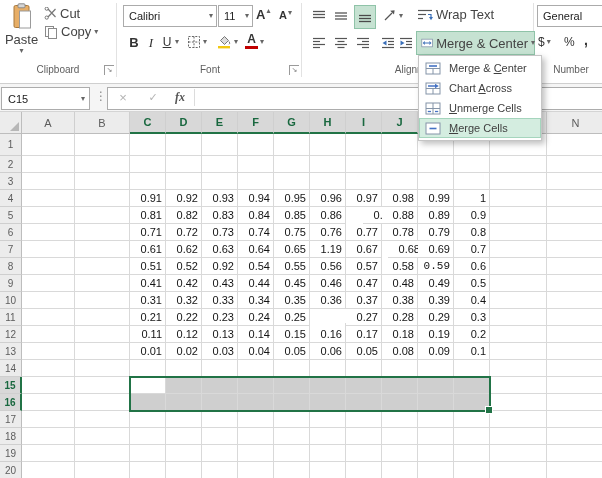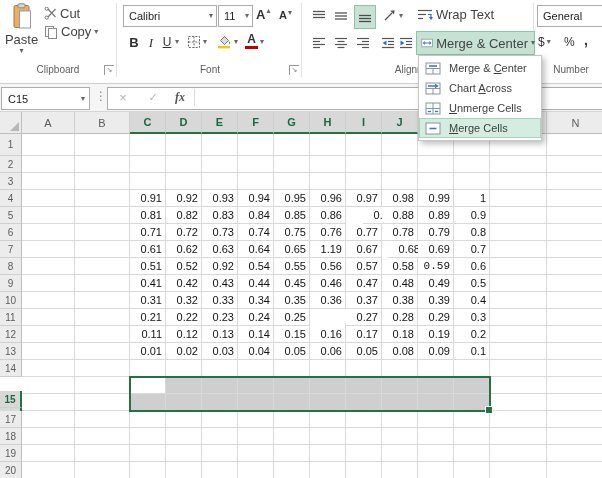--- a/index.html
+++ b/index.html
@@ -38,21 +38,21 @@
   .formula-input{position:absolute;left:88px;top:0;right:0;height:19px;cursor:text;}
 
   
   #grid{position:absolute;left:0;top:112px;width:602px;height:366px;overflow:hidden;background:#fff;}
   #grid > div{position:absolute;box-sizing:border-box;}
   .colhdr{background:#ececec;border-right:1px solid #cfcfcf;border-bottom:1px solid #bdbdbd;color:#5c5c5c;font-size:11px;
           display:flex;align-items:center;justify-content:center;cursor:pointer;}
   .colhdr.sel{background:#d8d8d8;color:#19683f;font-weight:bold;border-bottom:2px solid #217346;}
   .rowhdr{background:#ececec;border-right:1px solid #bdbdbd;border-bottom:1px solid #cfcfcf;color:#5c5c5c;font-size:10px;
           display:flex;align-items:center;justify-content:center;cursor:pointer;}
-  .rowhdr.sel{background:#d8d8d8;color:#19683f;font-weight:bold;border-right:2px solid #217346;margin-top:14px;}
+  .rowhdr.sel{background:#d8d8d8;color:#19683f;font-weight:bold;border-right:2px solid #217346;}
   .corner{background:#ececec;border-right:1px solid #bdbdbd;border-bottom:1px solid #bdbdbd;cursor:pointer;}
   .corner::after{content:"";position:absolute;right:2px;bottom:2px;border-left:9px solid transparent;border-bottom:9px solid #b7b7b7;}
   .cell{background:#fff;border-right:1px solid #d9d9d9;border-bottom:1px solid #d9d9d9;font-size:11px;color:#141414;
         display:flex;align-items:center;justify-content:flex-end;padding-right:3px;cursor:cell;}
   .cell.fill{background:#cfcfcf;}
   .cell.active{background:#fff;}
   .sheettitle{color:#2e75b6;font-weight:bold;font-size:15px;white-space:nowrap;z-index:5;pointer-events:none;}
   .selbox{border:2px solid #217346;z-index:6;pointer-events:none;}
   .handle{position:absolute;right:-4px;bottom:-4px;width:6px;height:6px;background:#217346;border:1px solid #fff;pointer-events:auto;cursor:crosshair;}
 

